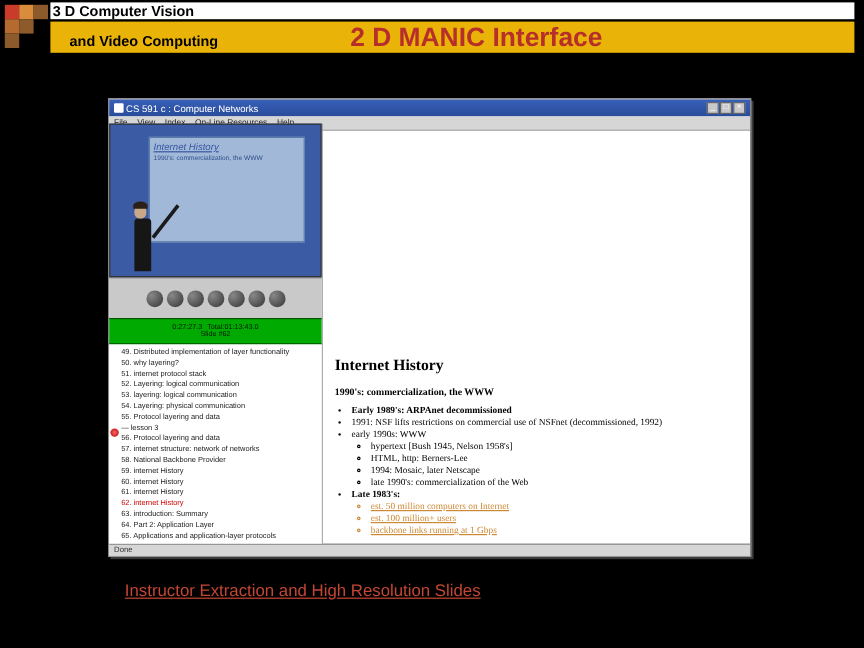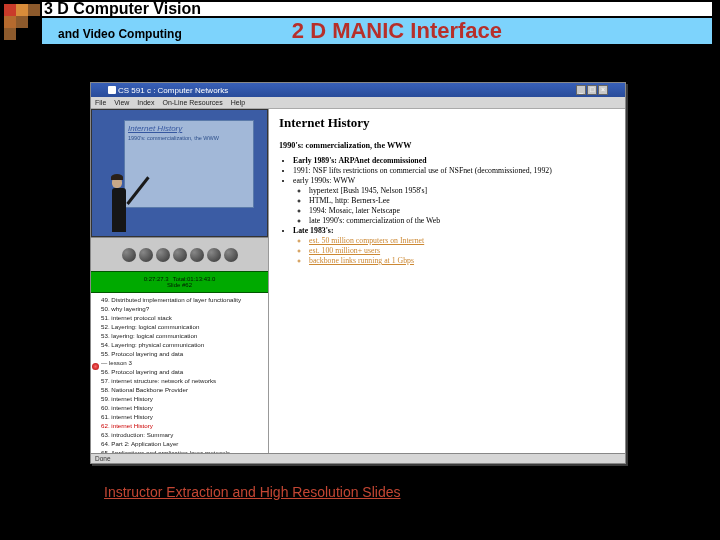--- a/index.html
+++ b/index.html
@@ -6,34 +6,34 @@
   body { width: 720px; height: 540px; background: #000; font-family: Arial, sans-serif; overflow: hidden; }
   
   .header { display: flex; align-items: flex-start; position: relative; height: 56px; }
   .color-blocks { display: flex; flex-wrap: wrap; width: 36px; margin: 4px 2px 0 4px; }
   .block { width: 12px; height: 12px; margin: 0; }
   .b-red { background: #c93b2a; }
   .b-orange { background: #d98c3a; }
   .b-brown { background: #8d5a2c; }
   .b-dorange { background: #b56a2e; }
   .header-text { color: #000; background: #fff; margin-top: 2px; padding: 0 0 0 2px; }
-  .header-text-top { font-weight: bold; font-size: 16px; line-height: 14px; width: 670px; background: #fff; }
-  .header-row2 { display: flex; align-items: baseline; width: 670px; background: #7dd3fc; }
+  .header-text-top { font-weight: bold; font-size: 12px; line-height: 14px; width: 670px; background: #fff; }
+  .header-row2 { display: flex; align-items: baseline; width: 670px; background: #eab308; }
   .header-text-sub { font-weight: bold; font-size: 12px; white-space: nowrap; padding-left: 14px; }
   .header-title { color: #b72f2a; font-weight: bold; font-size: 22px; margin-left: 110px; }
   
   .app-window { position: absolute; top: 82px; left: 90px; width: 536px; height: 382px; background: #fff; border: 1px solid #888; box-shadow: 2px 2px 0 #3a3a3a; }
-  .win-titlebar { height: 14px; background: linear-gradient(#3860b8,#294c9a); display: flex; align-items: center; font-size: 8px; color: #fff; padding: 0 17px; }
+  .win-titlebar { height: 14px; background: linear-gradient(#3860b8,#294c9a); display: flex; align-items: center; font-size: 8px; color: #fff; padding: 0 4px; }
   .win-icon { width: 8px; height: 8px; background: #fff; margin-right: 2px; border-radius: 1px; }
   .win-btns { margin-left: auto; display: flex; gap: 1px; }
   .win-btn { width: 10px; height: 10px; background: #c9c9c9; border: 1px solid #666; font-size: 7px; text-align: center; line-height: 8px; cursor: pointer; }
   .menu-bar { height: 12px; background: #d6d6d6; display: flex; align-items: center; font-size: 7px; color: #222; gap: 8px; padding-left: 4px; border-bottom: 1px solid #aaa; }
   .menu-bar span { cursor: pointer; }
   
-  .win-body { display: flex; height: calc(100% - 26px - 10px); }
+  .win-body { display: flex; height: calc(100% - 26px - 10px); align-items: flex-end; }
   .left-pane { width: 178px; display: flex; flex-direction: column; border-right: 1px solid #999; }
   .video-box { width: 100%; height: 128px; background: #3b5ca4; position: relative; border: 1px solid #333; }
   .proj { position: absolute; top: 10px; left: 32px; width: 130px; height: 88px; background: #a2b8d8; color: #2c4e8a; font-size: 7px; padding: 3px; border: 1px solid #5a7aaa; }
   .proj-title { font-style: italic; text-decoration: underline; color: #3557a0; font-size: 8px; }
   .person { position: absolute; bottom: 4px; left: 6px; width: 42px; height: 80px; }
   .arm { position: absolute; top: 18px; left: 28px; width: 3px; height: 34px; background: #1a1a1a; transform: rotate(38deg); transform-origin: bottom; }
   .torso { position: absolute; bottom: 0; left: 14px; width: 14px; height: 44px; background: #161616; border-radius: 3px 3px 0 0; }
   .head { position: absolute; top: 24px; left: 14px; width: 10px; height: 12px; background: #c9a888; border-radius: 50% 50% 40% 40%; }
   .hair { position: absolute; top: 22px; left: 13px; width: 12px; height: 6px; background: #2a2018; border-radius: 50% 50% 0 0; }
   

